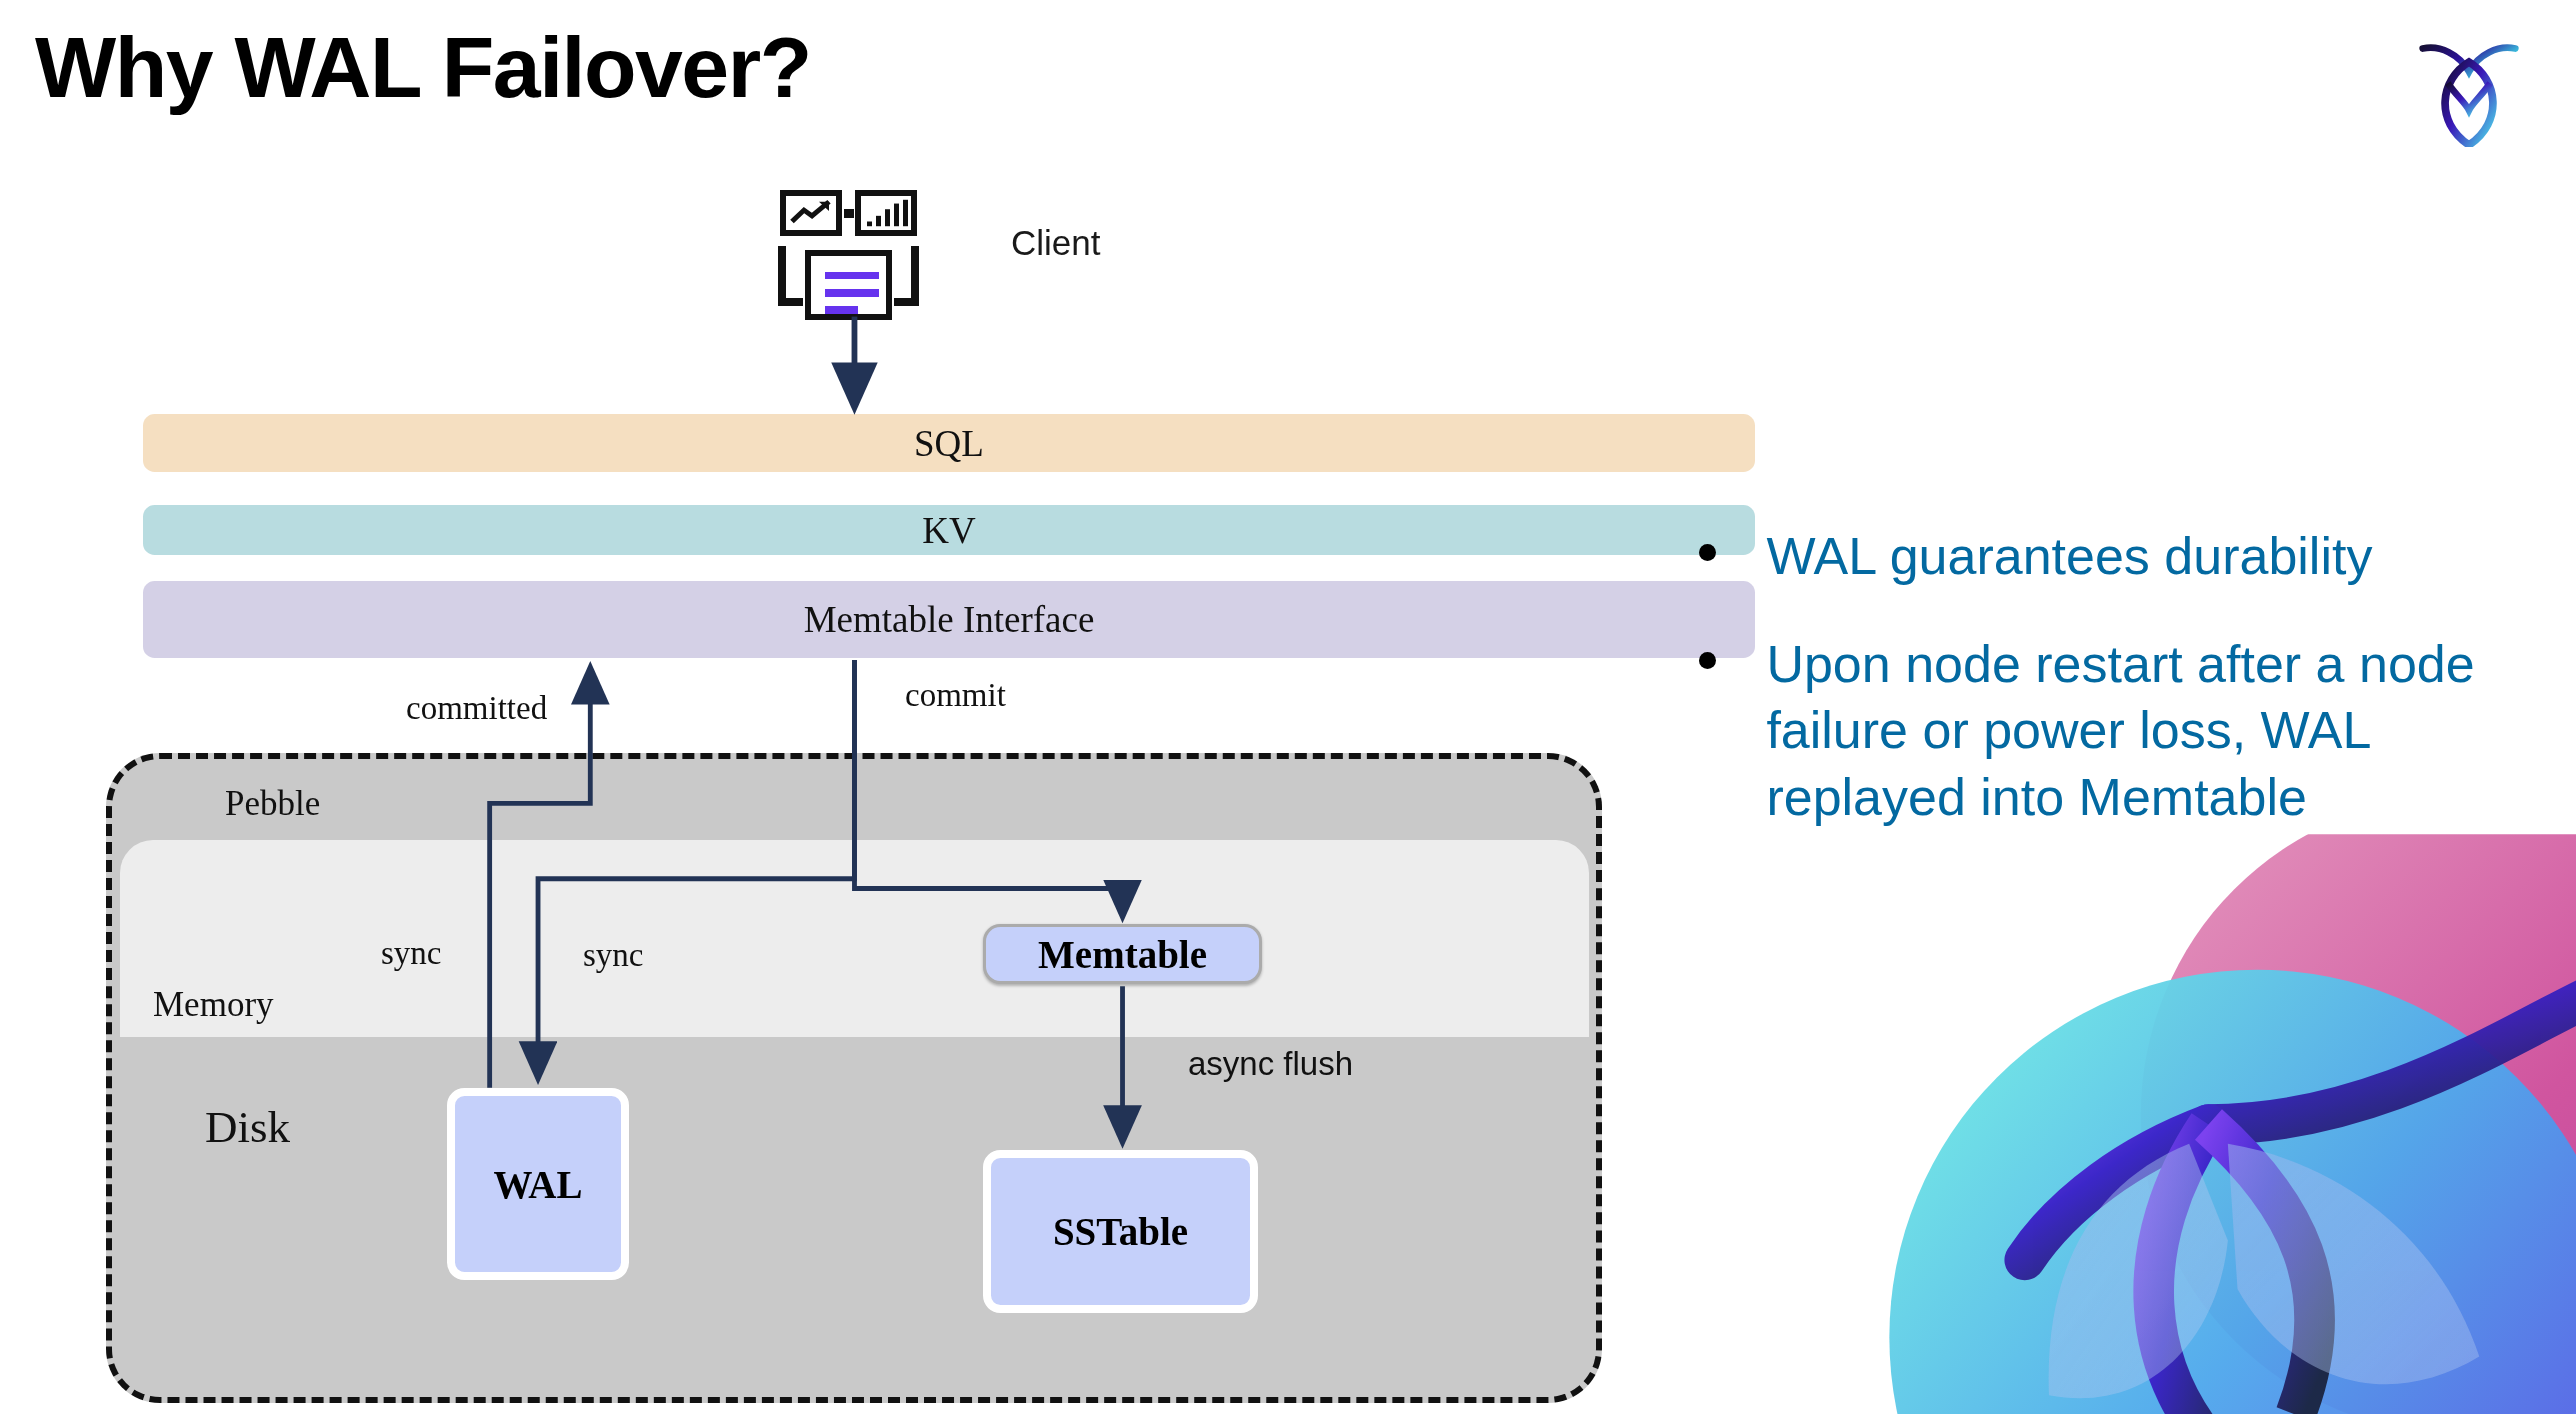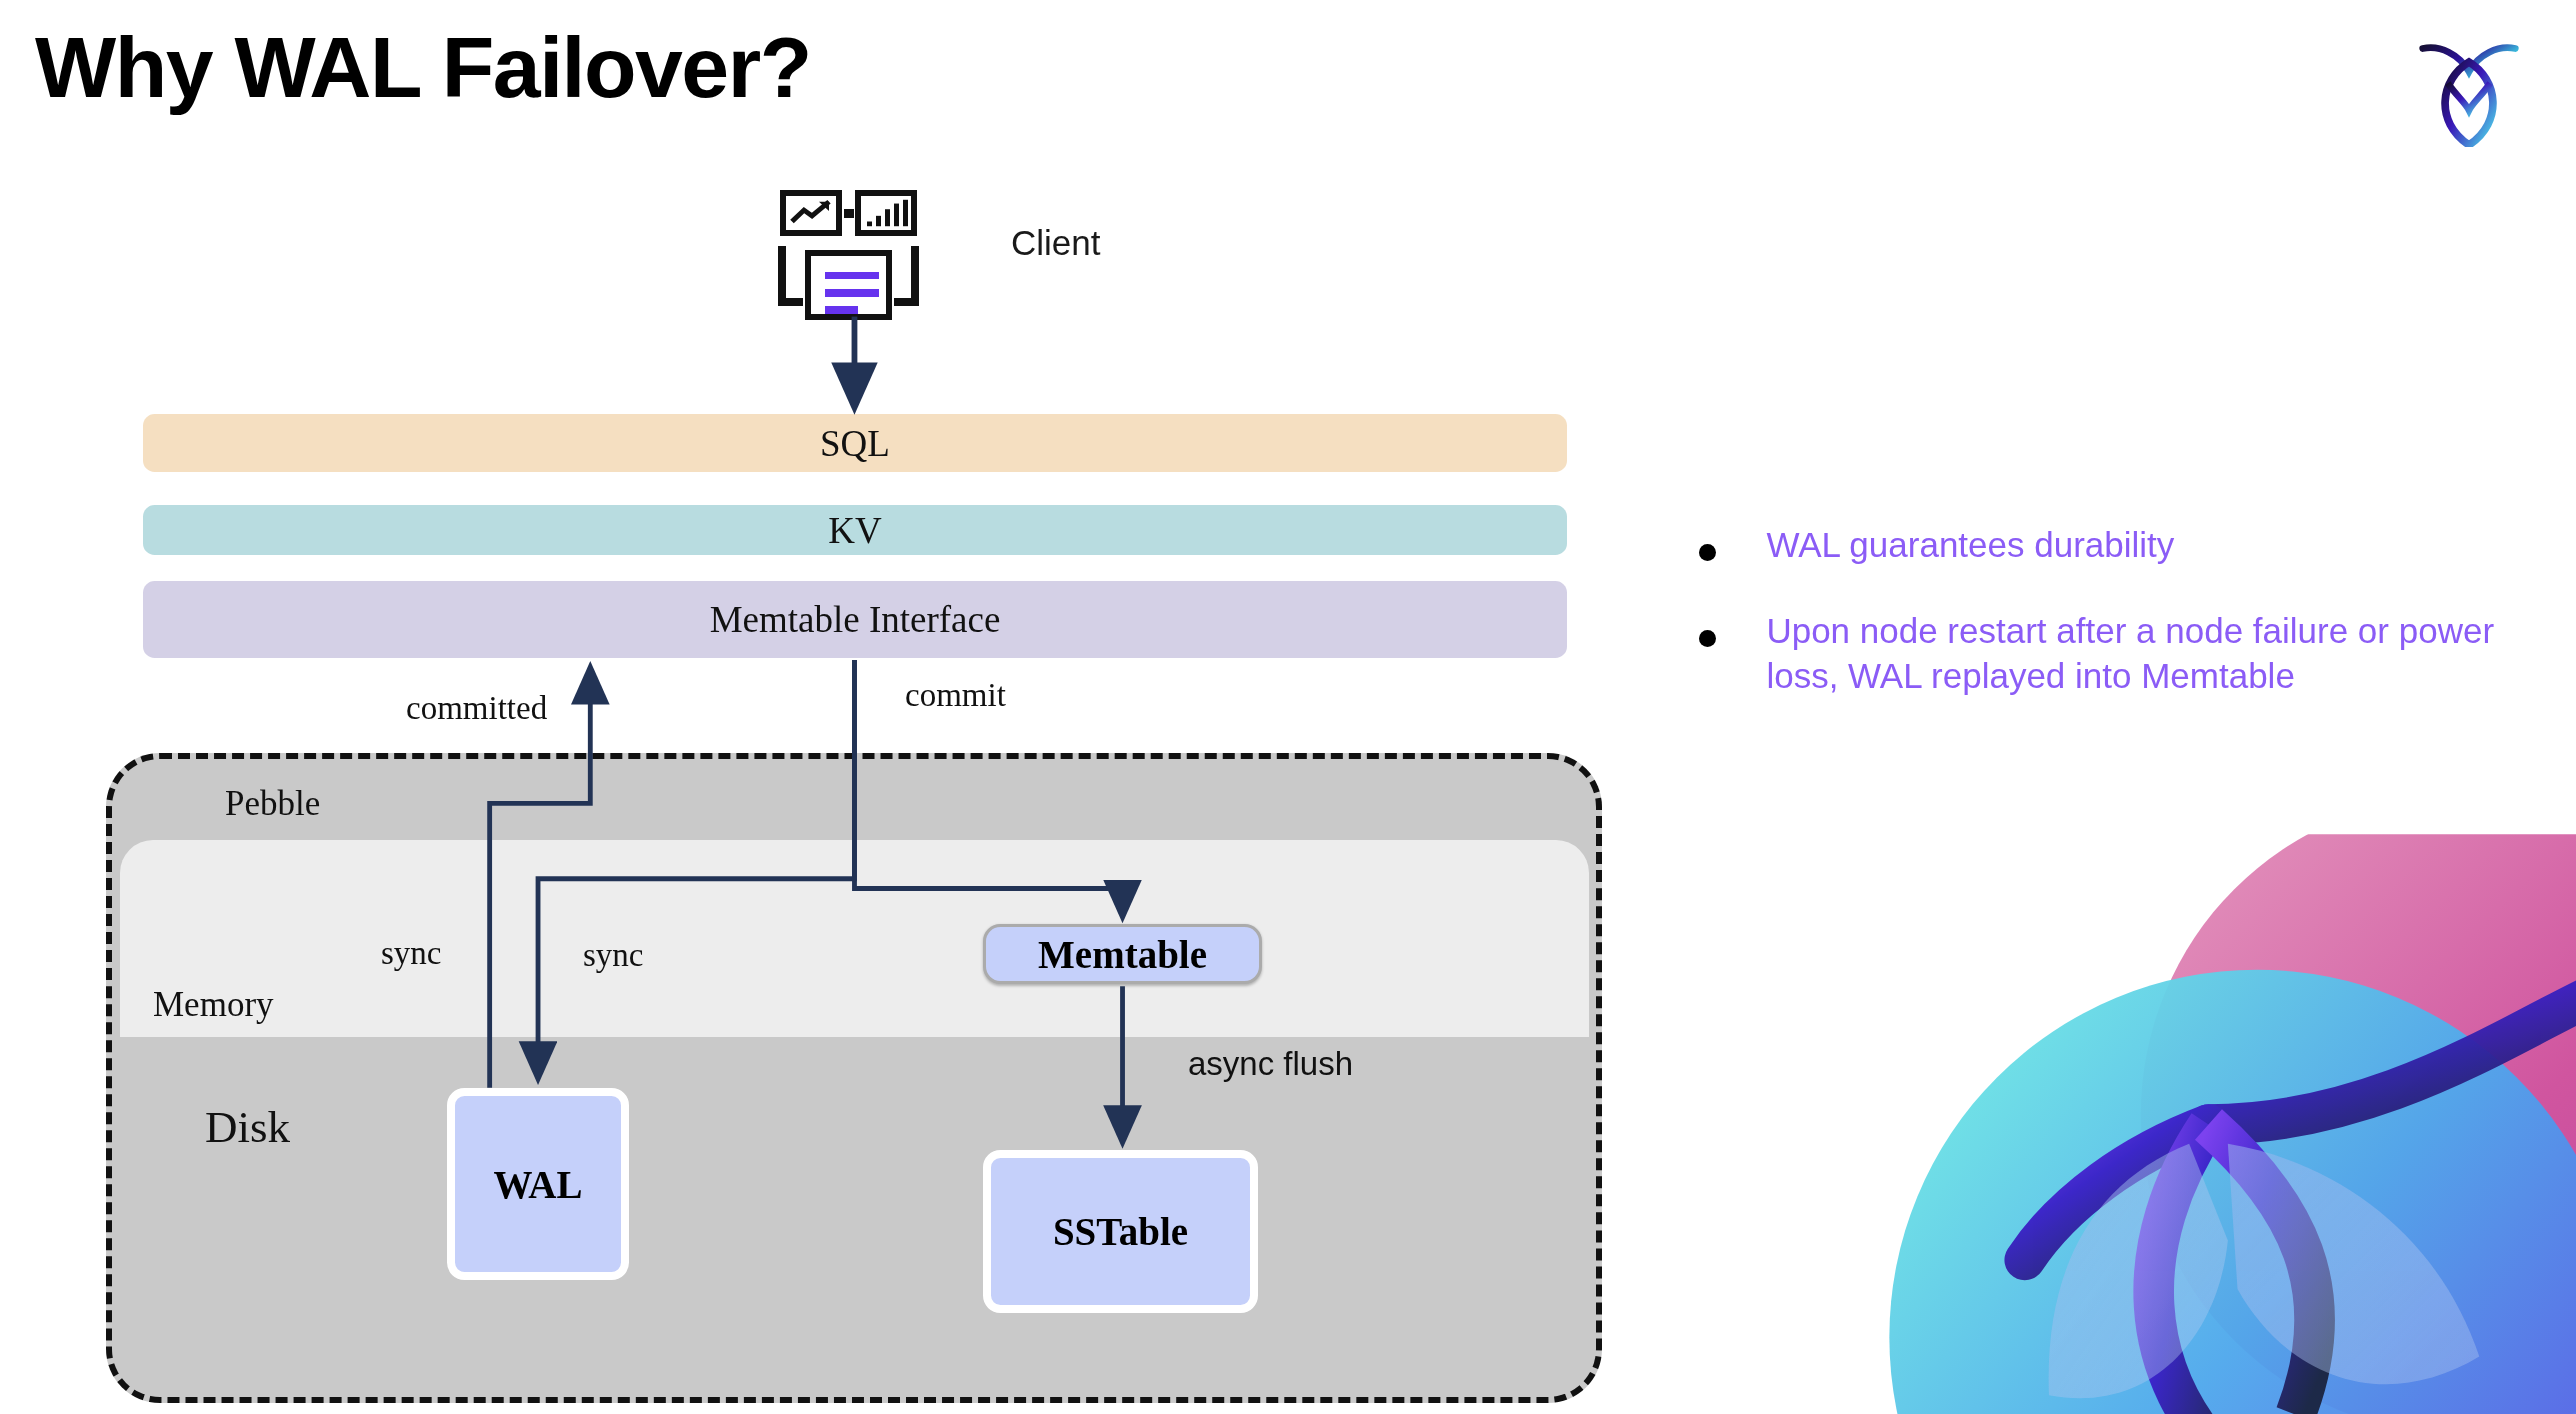--- a/index.html
+++ b/index.html
@@ -29,21 +29,21 @@
       border-right:8.7px solid #111111;border-bottom:8.7px solid #111111;box-sizing:border-box;}
   #cl-main{left:31px;top:60px;width:87px;height:70px;z-index:3;}
   .cl-line{position:absolute;background:#6633EE;height:7.7px;left:13.5px;}
   #cl-l1{top:15.5px;width:54px;}
   #cl-l2{top:33px;width:54px;}
   #cl-l3{top:50px;width:33px;}
   #client-label{position:absolute;left:1011px;top:223px;font-size:35px;color:#1a1a1a;
       font-family:"Liberation Sans",sans-serif;}
 
   
-  .layer-bar{position:absolute;left:143px;width:1424px;border-radius:11.6px;
+  .layer-bar{position:absolute;left:143px;width:1612px;border-radius:11.6px;
     display:flex;align-items:center;justify-content:center;
     font-family:"Liberation Serif",serif;font-size:37px;color:#111111;}
   #bar-sql{top:414px;height:58px;}
   #bar-kv{top:505px;height:50px;}
   #bar-storage{top:581px;height:77px;}
 
   
   #pebble-box{position:absolute;left:106px;top:753px;width:1496px;height:650px;
     border:6.8px dashed #111111;border-radius:54px;background:#C9C9C9;box-sizing:border-box;}
   #memory-band{position:absolute;left:120px;top:840px;width:1469px;height:197px;
@@ -76,22 +76,22 @@
   #lbl-sync-1{left:381px;top:935px;}
   #lbl-sync-2{left:583px;top:937px;}
   #lbl-async-flush{position:absolute;left:1188px;top:1045px;z-index:5;
     font-family:"Liberation Sans",sans-serif;font-size:33px;color:#111111;}
 
   
   #bullets{position:absolute;left:1699px;top:523px;width:823px;}
   .bullet-row{display:flex;align-items:flex-start;margin-bottom:41px;}
   .bullet-dot{flex:0 0 auto;width:17.4px;height:17.4px;border-radius:50%;background:#000000;
     margin-top:21px;margin-right:50px;}
-  .bullet-text{font-family:"Liberation Sans",sans-serif;font-size:35px;line-height:1.28;
-    color:#8b5cf6;}
+  .bullet-text{font-family:"Liberation Sans",sans-serif;font-size:52px;line-height:1.28;
+    color:#0369a1;}
 
   
   #watermark{position:absolute;right:0;bottom:0;width:735px;height:581px;overflow:hidden;}
 </style>
 </head>
 <body>
 
 <div id="slide-title">Why WAL Failover?</div>
 
 <div id="corner-logo">

